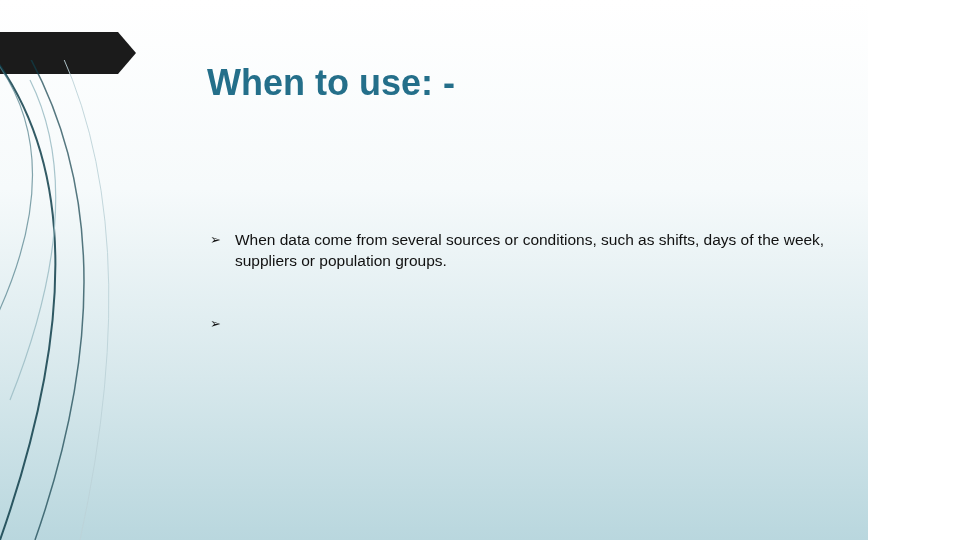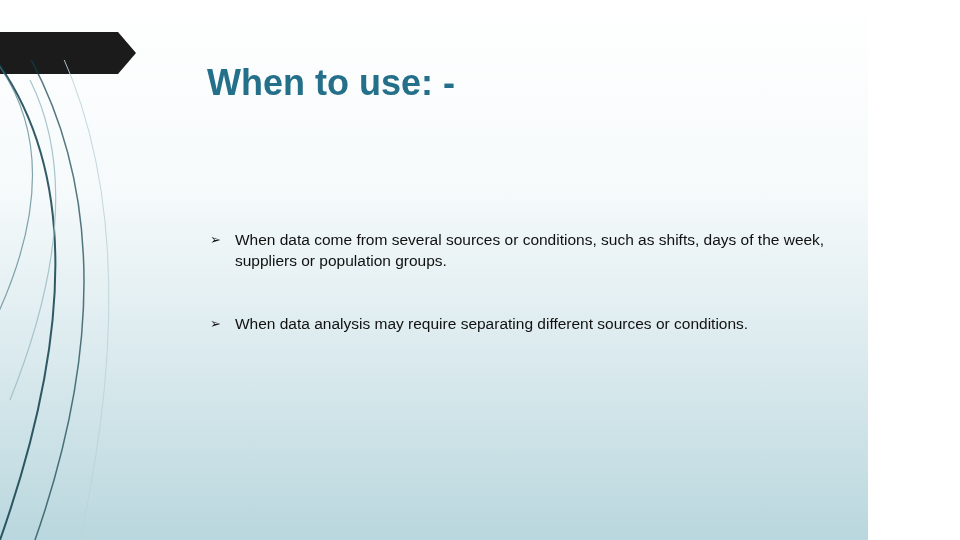--- a/index.html
+++ b/index.html
@@ -92,16 +92,15 @@
 
   <div class="title">When to use: -</div>
 
   <div class="bullets">
     <div class="bullet">
       <span class="marker">➢</span>
       <span>When data come from several sources or conditions, such as shifts, days of the week, suppliers or population groups.</span>
     </div>
     <div class="bullet">
       <span class="marker">➢</span>
-      <span>When data analysis may require separating different sources or conditions.</span>
     </div>
   </div>
 </div>
 
 </body></html>

